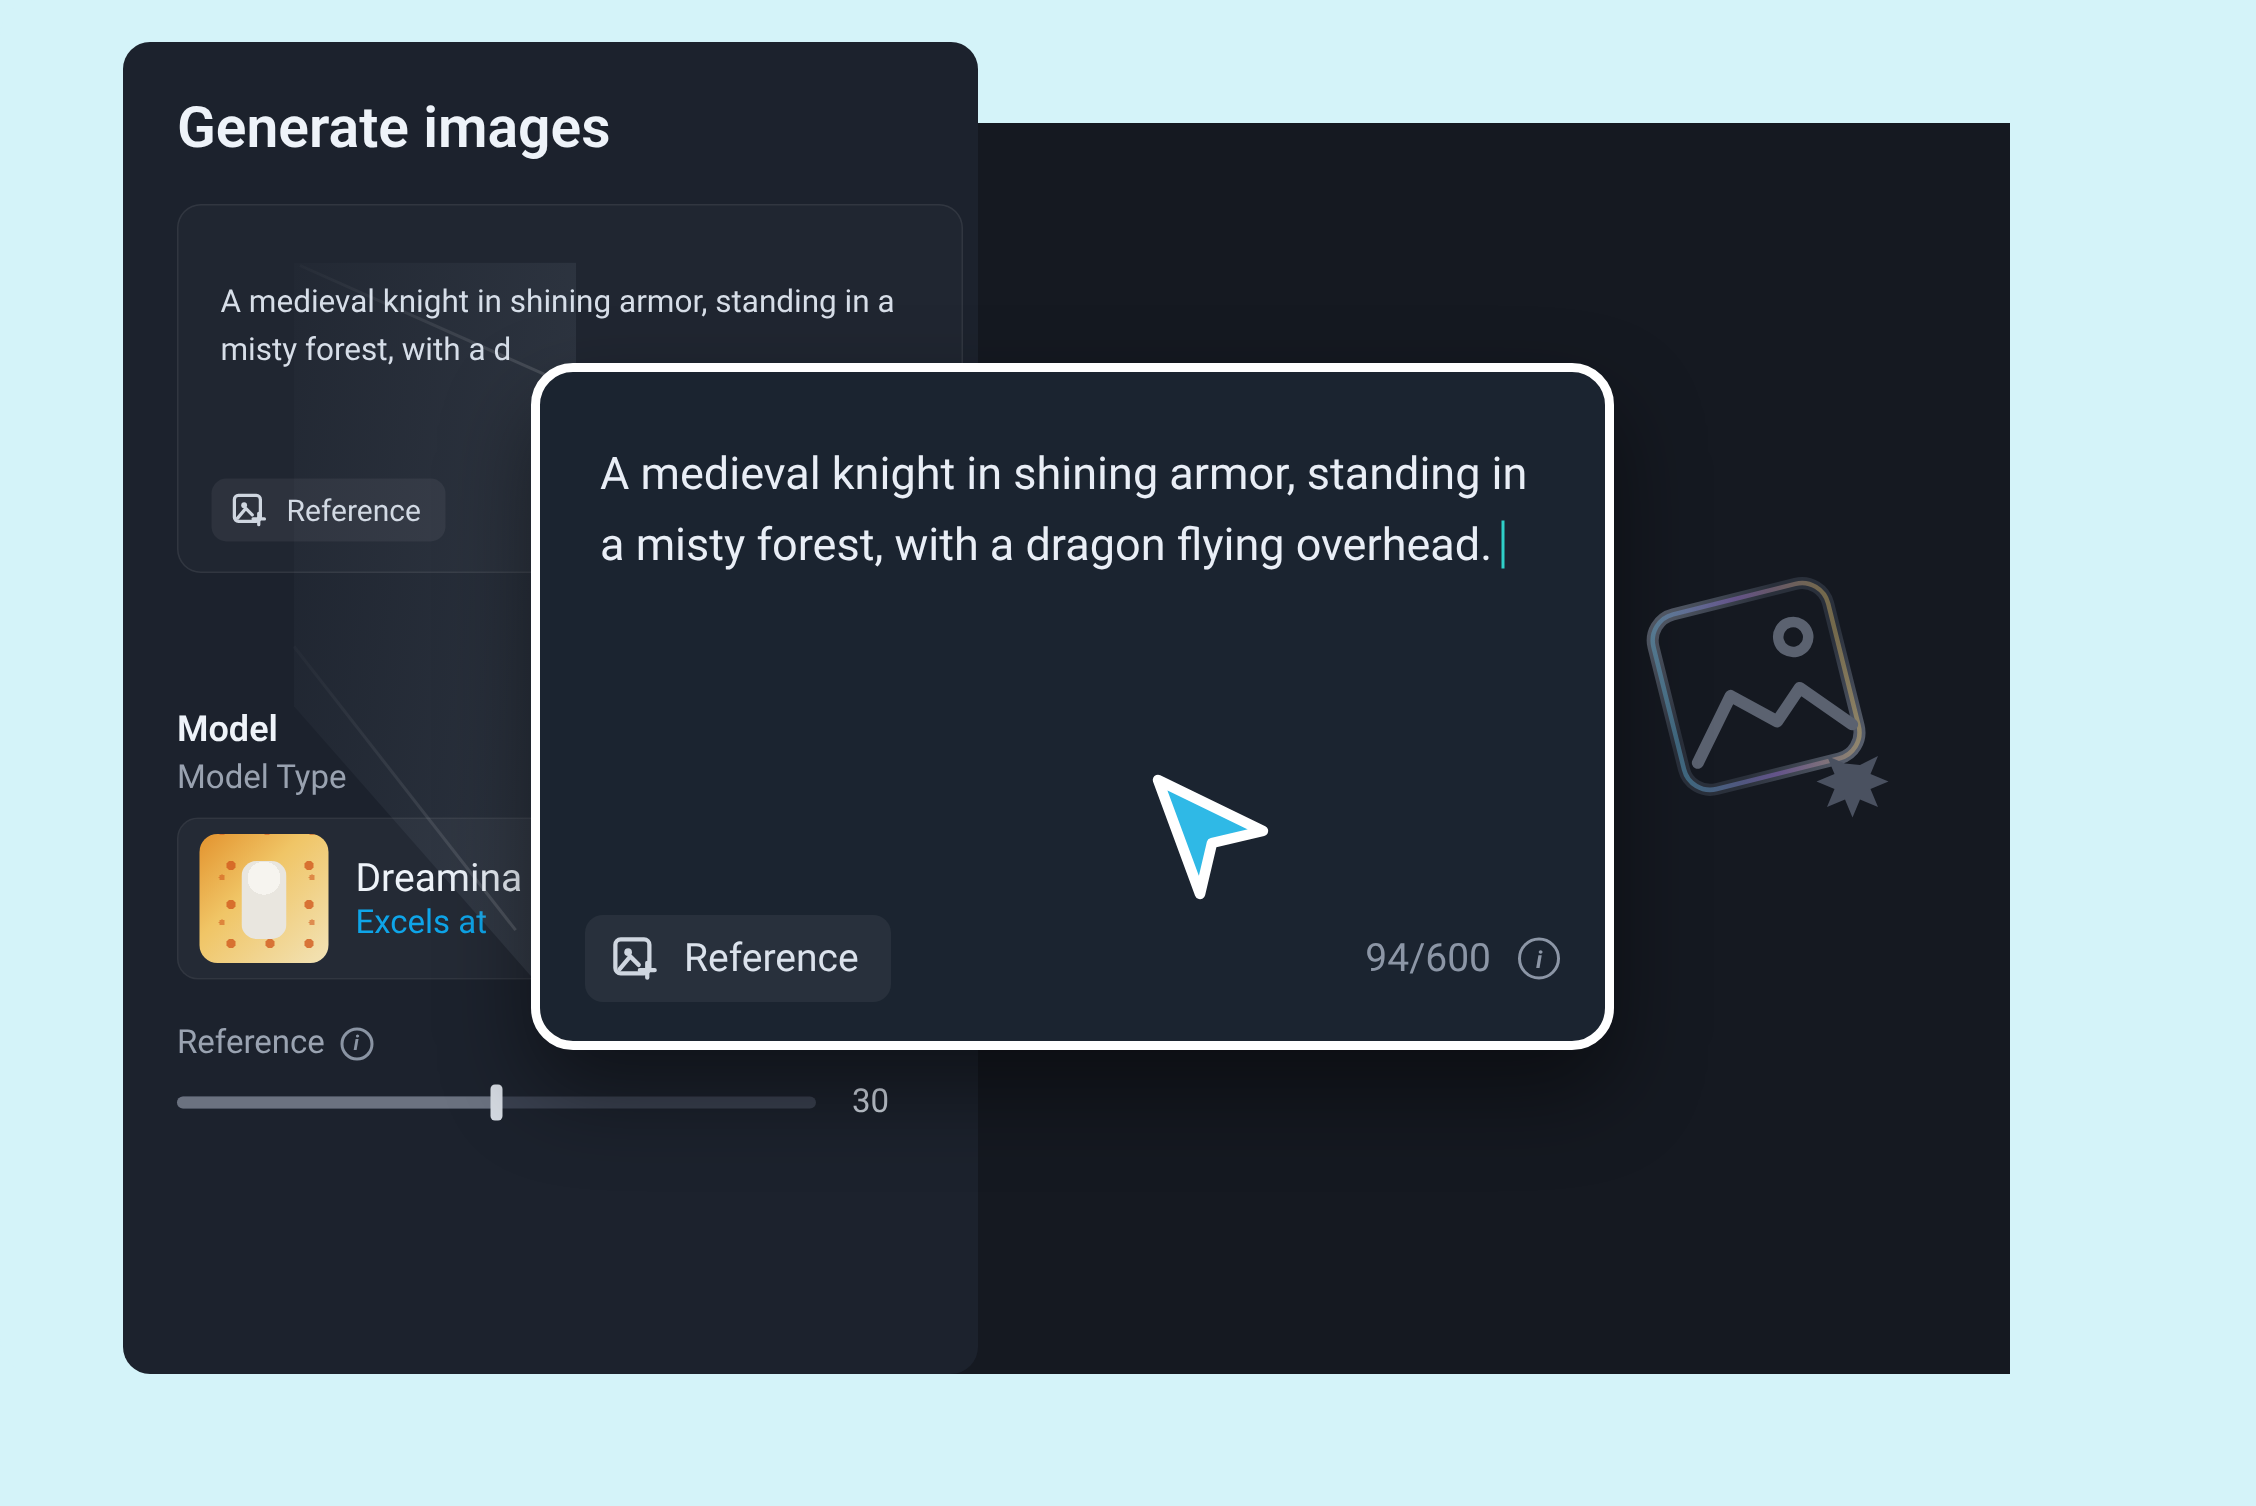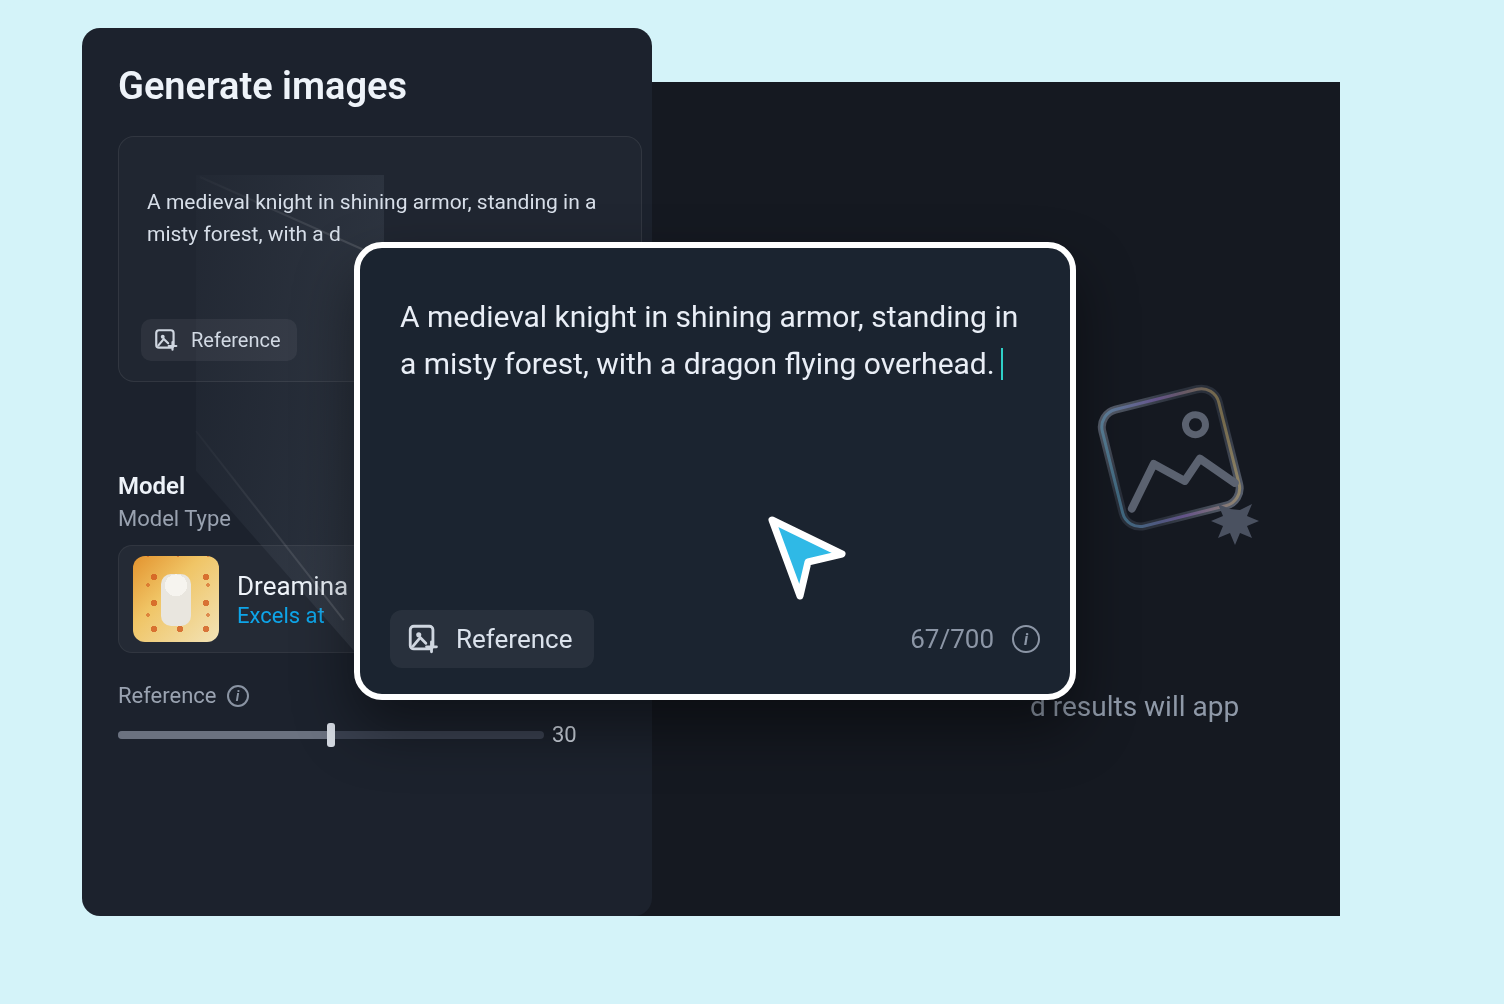--- a/index.html
+++ b/index.html
@@ -135,21 +135,21 @@
     display: inline-flex;
     align-items: center; justify-content: center;
     font-size: 14px; color: #8a94a3;
     font-weight: 700;
     font-style: italic;
   }
   .slider-wrap {
     margin-top: 14px;
     display: flex;
     align-items: center;
-    gap: 8px;
+    gap: 24px;
   }
   .slider {
     position: relative;
     width: 426px; height: 8px;
     background: #3a4150;
     border-radius: 6px;
   }
   .slider-fill {
     position: absolute; left: 0; top: 0; bottom: 0;
     width: 50%;
@@ -271,21 +271,20 @@
       </linearGradient>
     </defs>
     <g transform="rotate(-14 90 90)">
       <rect x="24" y="24" width="120" height="120" rx="18" fill="none" stroke="url(#edge1)" stroke-width="8"></rect>
       <rect x="24" y="24" width="120" height="120" rx="18" fill="none" stroke="url(#rb)" stroke-width="3" opacity=".35"></rect>
       <circle cx="116" cy="58" r="10" fill="none" stroke="#5b6270" stroke-width="7"></circle>
       <path d="M34 124 L66 86 L92 110 L112 92 L140 124" fill="none" stroke="#5b6270" stroke-width="8" stroke-linejoin="round" stroke-linecap="round"></path>
     </g>
     <path d="M152 138 l12 -6 l-5 12 l12 5 l-12 5 l5 12 l-12 -5 l-5 12 l-5 -12 l-12 5 l5 -12 l-12 -5 l12 -5 l-5 -12 l12 5 z" fill="#4a5160"></path>
   </svg>
-  <div class="right-placeholder-text">d results will app</div>
 </div>
 
 <div class="left-panel">
   <div class="panel-title">Generate images</div>
 
   <div class="small-prompt">
     <div class="small-prompt-text">A medieval knight in shining armor, standing in a misty forest, with a d</div>
     <div class="small-ref-btn">
       <svg class="ref-icon" viewBox="0 0 24 24">
         <rect x="3" y="3" width="16" height="16" rx="2.5" fill="none" stroke="currentColor" stroke-width="2"></rect>
@@ -338,21 +337,21 @@
     <div class="ref-btn-lg">
       <svg class="ref-icon-lg" viewBox="0 0 24 24">
         <rect x="3" y="3" width="16" height="16" rx="2.5" fill="none" stroke="currentColor" stroke-width="2"></rect>
         <circle cx="9" cy="9" r="1.8" fill="currentColor"></circle>
         <path d="M5 17 L10 11 L14 15" fill="none" stroke="currentColor" stroke-width="2" stroke-linecap="round" stroke-linejoin="round"></path>
         <path d="M18 14 v7 M14.5 17.5 h7" stroke="currentColor" stroke-width="2" stroke-linecap="round"></path>
       </svg>
       <span>Reference</span>
     </div>
     <div class="counter-wrap">
-      <span><span>67</span>/<span>700</span></span>
+      <span><span>94</span>/<span>600</span></span>
       <span class="info-icon-lg">i</span>
     </div>
   </div>
 </div>
 
 <svg class="cursor" viewBox="0 0 96 96">
   <path d="M14 10 L84 44 L50 52 L42 86 Z" fill="#2fb9e6" stroke="#ffffff" stroke-width="7" stroke-linejoin="round"></path>
 </svg>
 
 </body></html>

